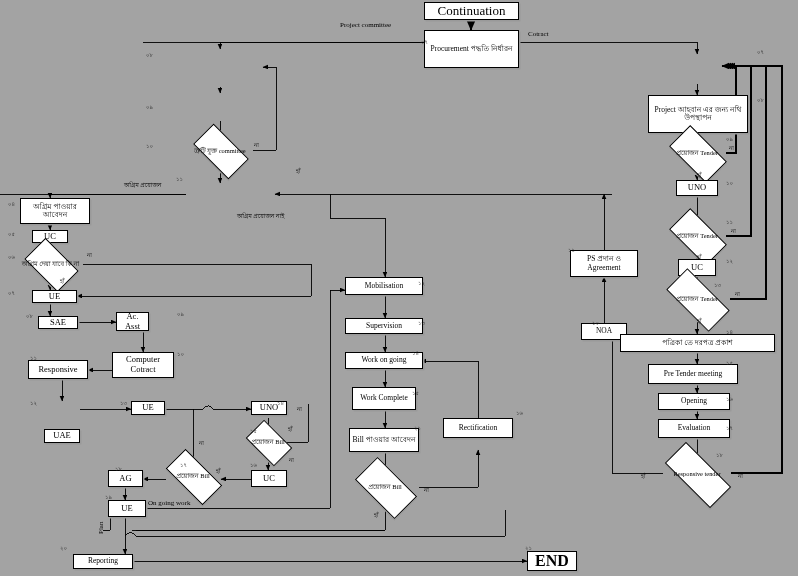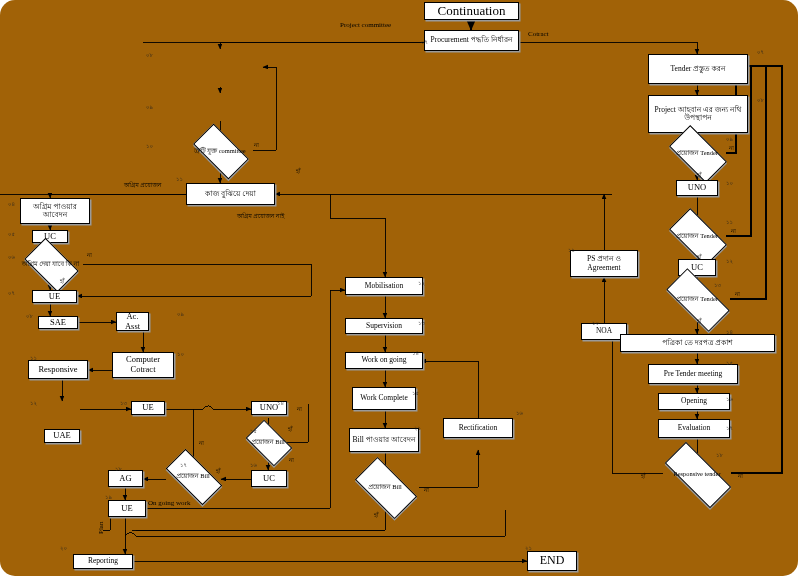--- a/index.html
+++ b/index.html
@@ -1,28 +1,28 @@
 <!DOCTYPE html>
 <html><head>
 <meta charset="utf-8">
 <style>
   html,body{margin:0;padding:0;background:#fff;}
   body{font-family:"Liberation Serif","DejaVu Serif",serif;}
-  #stage{position:relative;width:798px;height:576px;background:#a16207;overflow:hidden;border-radius:15px;}
+  #stage{position:relative;width:798px;height:576px;background:#a3a3a3;overflow:hidden;}
   svg#wires{position:absolute;left:0;top:0;width:798px;height:576px;}
 
   .node{position:absolute;box-sizing:border-box;background:#fff;
         border:1px solid #000;box-shadow:1.5px 1.5px 0 0 #9a9a9a;
         display:flex;align-items:center;justify-content:center;text-align:center;
         line-height:1.12;color:#000;padding:1px 2px;}
   .node span{display:block;}
   .n-sm{font-size:7.5px;}
   .n-md{font-size:8.5px;}
   .n-lg{font-size:13px;}
-  .n-xl{font-size:12px;}
+  .n-xl{font-size:16px;font-weight:bold;}
 
   .dia{position:absolute;box-sizing:border-box;}
   .dia .shape{position:absolute;left:0;top:0;width:100%;height:100%;
         background:#fff;border:1px solid #000;
         transform:rotate(45deg);box-shadow:1.2px 1.2px 0 0 #9a9a9a;}
   .dia .txt{position:absolute;left:-14px;top:0;width:calc(100% + 28px);height:100%;
         display:flex;flex-direction:column;align-items:center;justify-content:center;
         text-align:center;font-size:6.4px;line-height:1.1;color:#000;}
 
   .tag{position:absolute;font-size:5.4px;color:#222;white-space:nowrap;
@@ -157,34 +157,31 @@
 
       <path d="M604 250 L604 194" marker-end="url(#ah)"></path>
 
     </g>
   </svg>
 
   <div class="node n-lg" style="left:424px;top:2px;width:95px;height:18px;">
     <span>Continuation</span>
   </div>
 
-  <div class="node n-sm" style="left:424px;top:30px;width:95px;height:21px;">
+  <div class="node n-sm" style="left:424px;top:30px;width:95px;height:38px;">
     <span>Procurement পদ্ধতি নির্ধারন</span>
   </div>
 
 
 
   <div class="dia" style="left:196px;top:137px;width:48px;height:27px;">
     <div class="shape"></div>
     <div class="txt">ত্রুটি যুক্ত committee</div>
   </div>
 
-  <div class="node n-sm" style="left:186px;top:183px;width:89px;height:22px;">
-    <span>কাজ বুঝিয়ে দেয়া</span>
-  </div>
 
   <div class="node n-sm" style="left:20px;top:198px;width:70px;height:26px;">
     <span>অগ্রিম পাওয়ার আবেদন</span>
   </div>
 
   <div class="node n-md" style="left:32px;top:230px;width:36px;height:13px;">
     <span>UC</span>
   </div>
 
   <div class="dia" style="left:28px;top:250px;width:45px;height:28px;">
@@ -284,23 +281,20 @@
   </div>
 
   <div class="node n-sm" style="left:570px;top:250px;width:68px;height:27px;">
     <span>PS প্রদান ও Agreement</span>
   </div>
 
   <div class="node n-sm" style="left:581px;top:323px;width:46px;height:17px;">
     <span>NOA</span>
   </div>
 
-  <div class="node n-sm" style="left:648px;top:54px;width:100px;height:30px;">
-    <span>Tender প্রস্তুত করন</span>
-  </div>
 
   <div class="node n-sm" style="left:648px;top:95px;width:100px;height:38px;">
     <span>Project আহবান এর জন্য নথি উপস্থাপন</span>
   </div>
 
   <div class="dia" style="left:672px;top:139px;width:50px;height:28px;">
     <div class="shape"></div>
     <div class="txt">প্রয়োজন Tender</div>
   </div>
 

